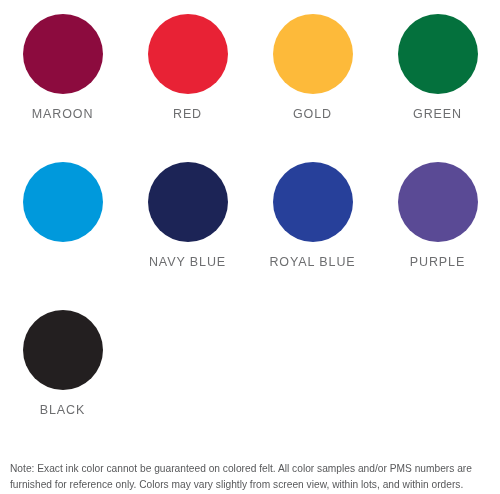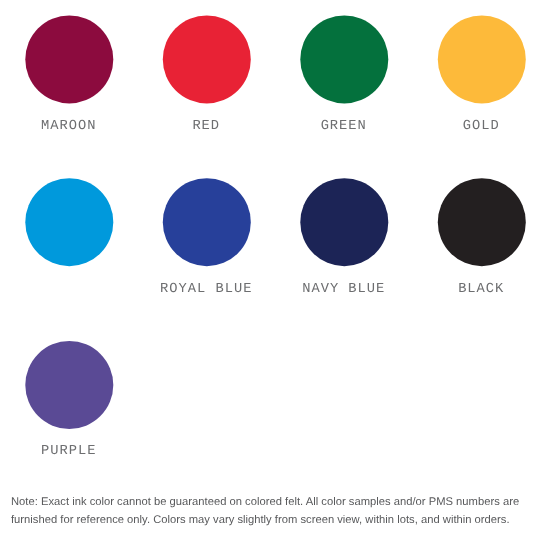--- a/index.html
+++ b/index.html
@@ -19,21 +19,20 @@
     height: 494px;
     box-sizing: border-box;
   }
   .swatch-grid {
     display: grid;
     grid-template-columns: repeat(4, 1fr);
     grid-auto-rows: 148px;
     width: 500px;
     padding-top: 14px;
     box-sizing: border-box;
-    font-family: Liberation Mono, monospace;
   }
   .swatch-cell {
     display: flex;
     flex-direction: column;
     align-items: center;
     justify-content: flex-start;
   }
   .swatch-dot {
     width: 80px;
     height: 80px;
@@ -48,21 +47,21 @@
     letter-spacing: 0.9px;
     color: #6d6e70;
     text-transform: uppercase;
     text-align: center;
     white-space: nowrap;
   }
   .note {
     position: absolute;
     left: 10px;
     right: 10px;
-    top: 449px;
+    top: 461px;
     font-size: 10.2px;
     line-height: 16px;
     color: #58595b;
     letter-spacing: 0.01px;
   }
 </style>
 </head>
 <body>
 
 <div class="sheet">
@@ -70,43 +69,43 @@
   <div class="swatch-grid">
       <div class="swatch-cell">
         <span class="swatch-dot" style="background: rgb(140, 11, 62);"></span>
         <span class="swatch-label">MAROON</span>
       </div>
       <div class="swatch-cell">
         <span class="swatch-dot" style="background: rgb(232, 34, 53);"></span>
         <span class="swatch-label">RED</span>
       </div>
       <div class="swatch-cell">
+        <span class="swatch-dot" style="background: rgb(253, 186, 58);"></span>
+        <span class="swatch-label">GOLD</span>
+      </div>
+      <div class="swatch-cell">
         <span class="swatch-dot" style="background: rgb(4, 113, 61);"></span>
         <span class="swatch-label">GREEN</span>
       </div>
       <div class="swatch-cell">
-        <span class="swatch-dot" style="background: rgb(253, 186, 58);"></span>
-        <span class="swatch-label">GOLD</span>
+        <span class="swatch-dot" style="background: rgb(0, 153, 220);"></span>
       </div>
       <div class="swatch-cell">
-        <span class="swatch-dot" style="background: rgb(0, 153, 220);"></span>
+        <span class="swatch-dot" style="background: rgb(28, 36, 86);"></span>
+        <span class="swatch-label">NAVY BLUE</span>
       </div>
       <div class="swatch-cell">
         <span class="swatch-dot" style="background: rgb(39, 64, 154);"></span>
         <span class="swatch-label">ROYAL BLUE</span>
       </div>
       <div class="swatch-cell">
-        <span class="swatch-dot" style="background: rgb(28, 36, 86);"></span>
-        <span class="swatch-label">NAVY BLUE</span>
+        <span class="swatch-dot" style="background: rgb(90, 74, 149);"></span>
+        <span class="swatch-label">PURPLE</span>
       </div>
       <div class="swatch-cell">
         <span class="swatch-dot" style="background: rgb(35, 31, 32);"></span>
         <span class="swatch-label">BLACK</span>
-      </div>
-      <div class="swatch-cell">
-        <span class="swatch-dot" style="background: rgb(90, 74, 149);"></span>
-        <span class="swatch-label">PURPLE</span>
       </div>
     </div>
 
   <div class="note">Note: Exact ink color cannot be guaranteed on colored felt. All color samples and/or PMS numbers are furnished for reference only. Colors may vary slightly from screen view, within lots, and within orders.</div>
 
 </div>
 
 </body></html>

